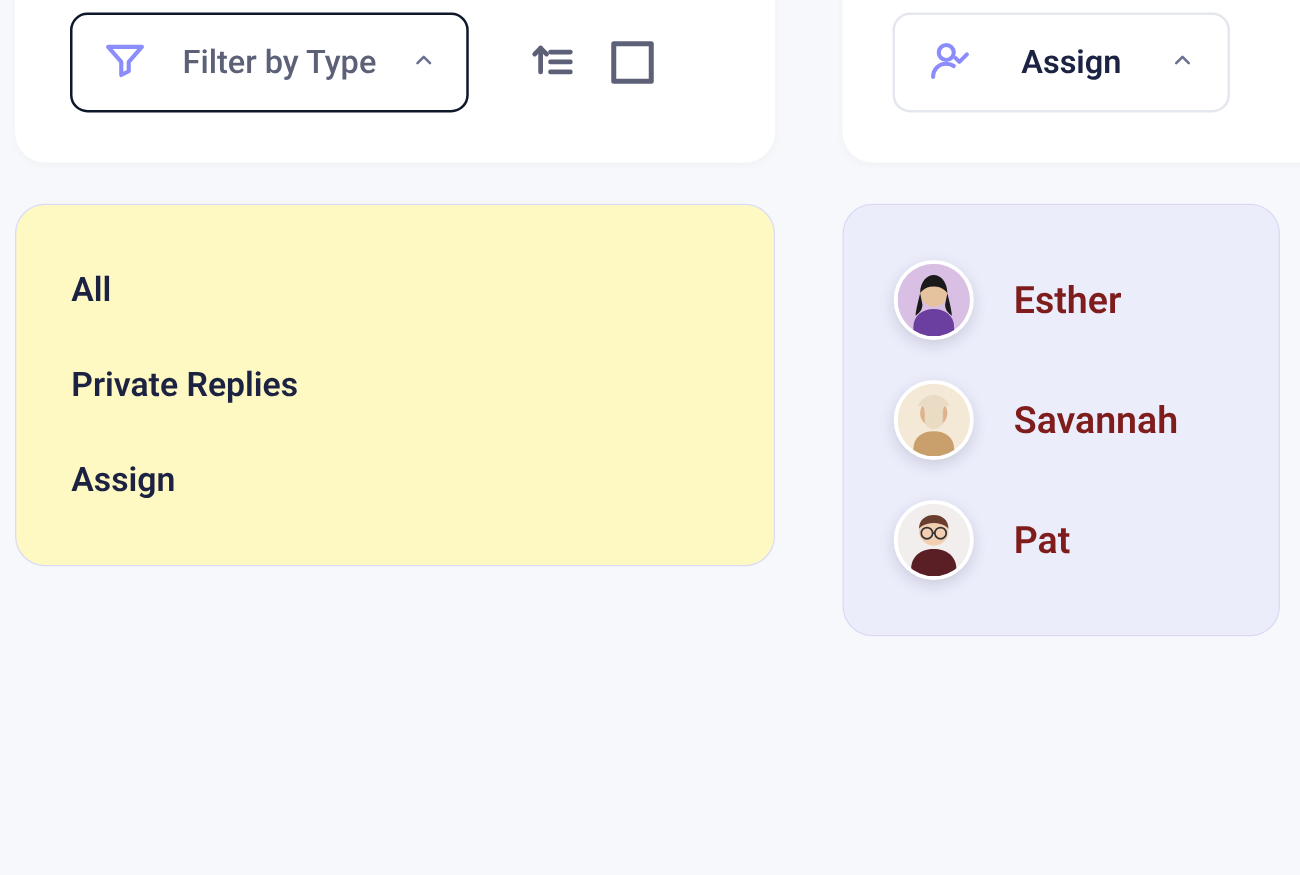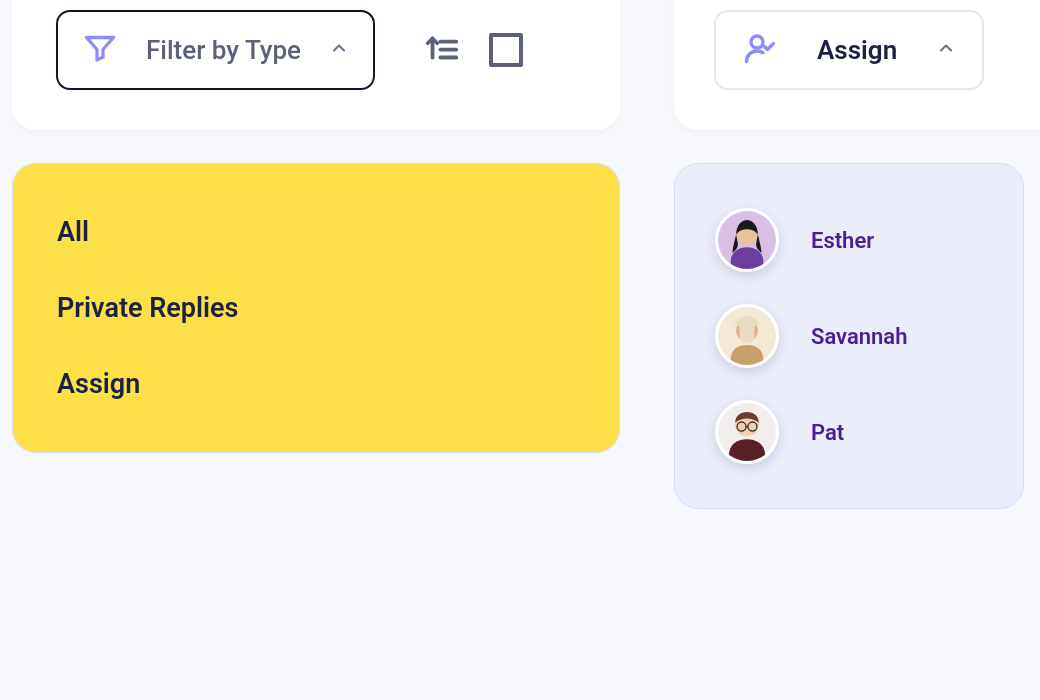--- a/index.html
+++ b/index.html
@@ -93,21 +93,21 @@
     font-size: 26px;
     font-weight: 600;
   }
 
   
   .dropdown-panel-left {
     position: absolute;
     left: 12px;
     top: 163px;
     width: 608px;
-    background: #fde047;
+    background: #fef9c3;
     border: 1.5px solid #d9dbf6;
     border-radius: 24px;
     padding: 30px 44px;
   }
   .dropdown-panel-left .item {
     color: #1c2242;
     font-size: 27px;
     font-weight: 600;
     padding: 22px 0;
     cursor: pointer;
@@ -142,22 +142,22 @@
     border: 3px solid #ffffff;
     box-shadow: 0 4px 12px rgba(20,22,50,.15);
     display: flex;
     align-items: center;
     justify-content: center;
     overflow: hidden;
     position: relative;
   }
   .avatar svg { width: 100%; height: 100%; display: block; }
   .user-name {
-    color: #4c1d95;
-    font-size: 22px;
+    color: #7f1d1d;
+    font-size: 30px;
     font-weight: 600;
   }
 </style>
 </head>
 <body>
 
 <div class="card-left-top">
   <div class="dropdown-btn">
     <span class="icon-accent">
       <svg width="36" height="36" viewBox="0 0 24 24" fill="none" stroke="currentColor" stroke-width="2.2" stroke-linecap="round" stroke-linejoin="round">

